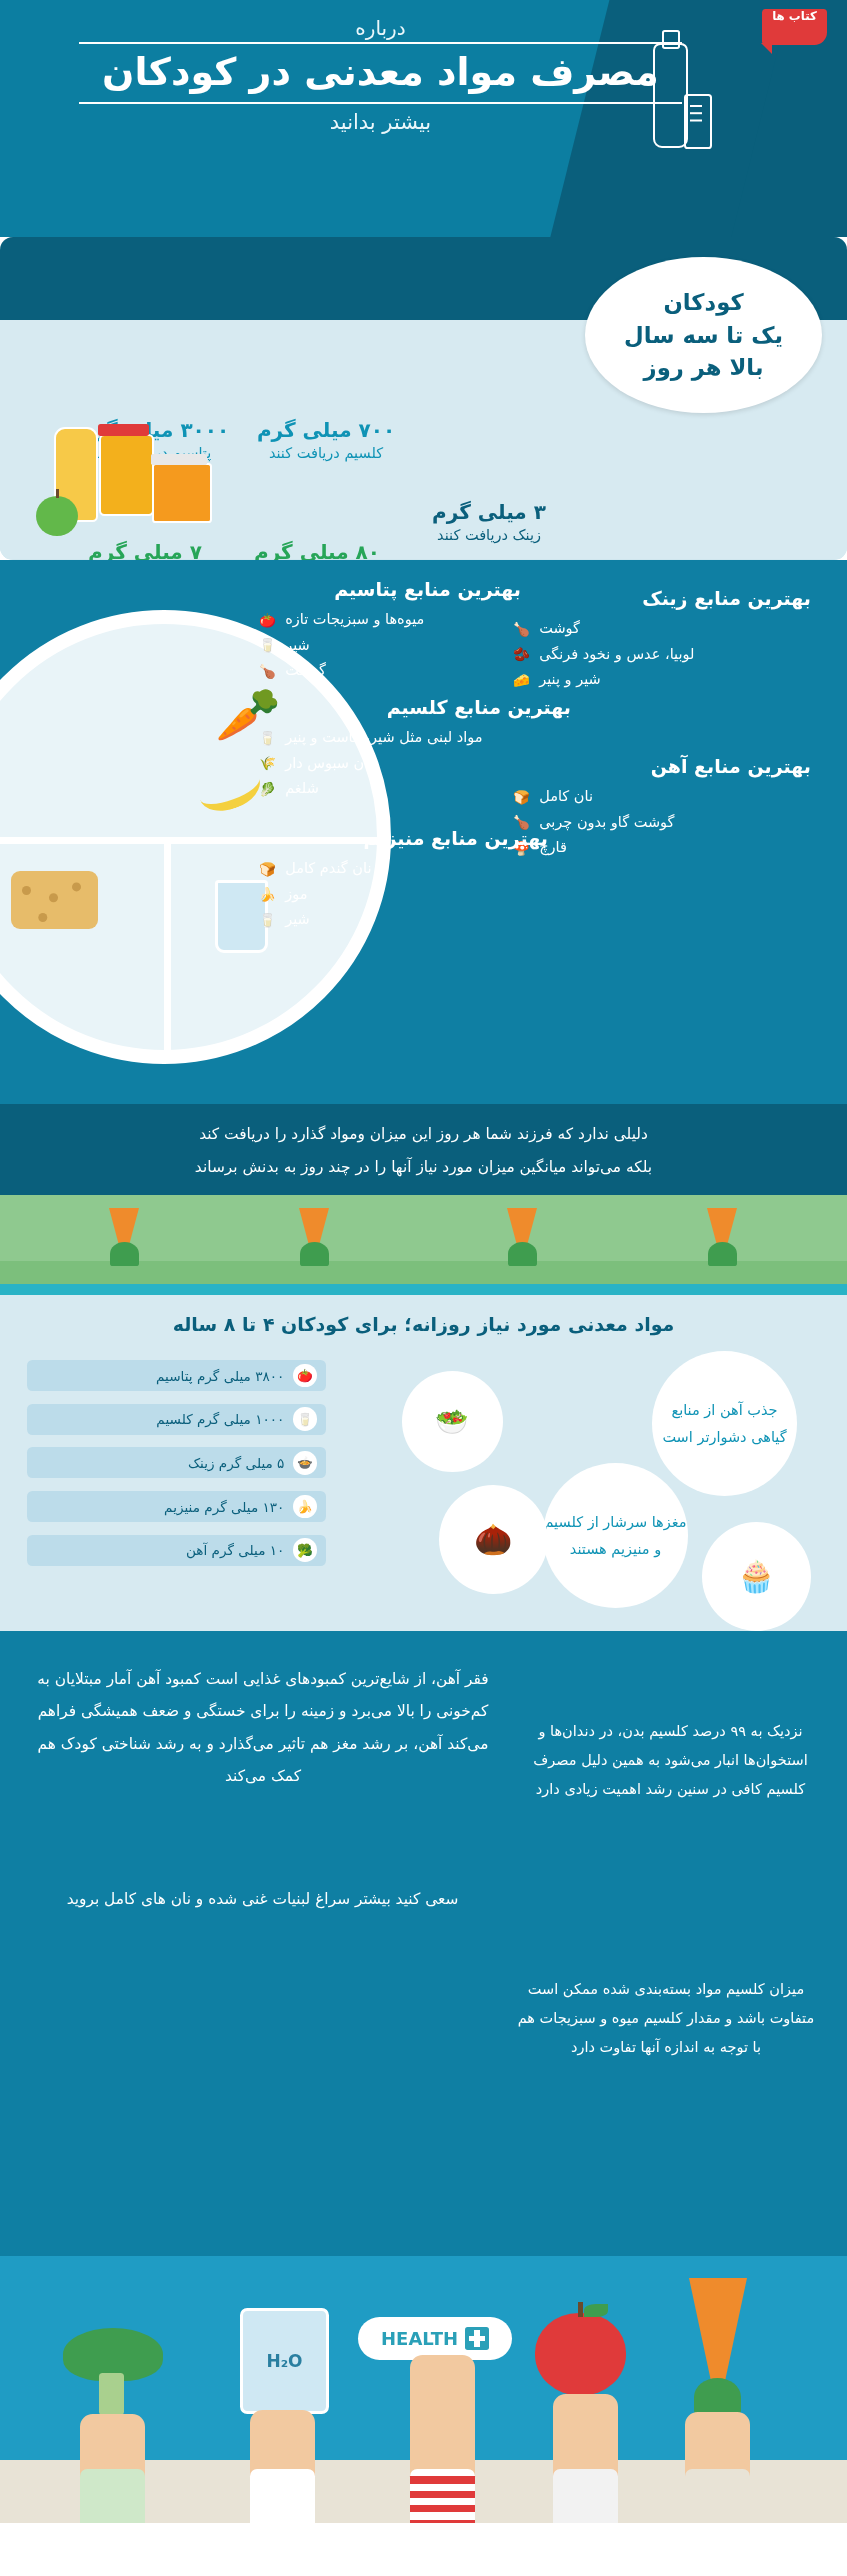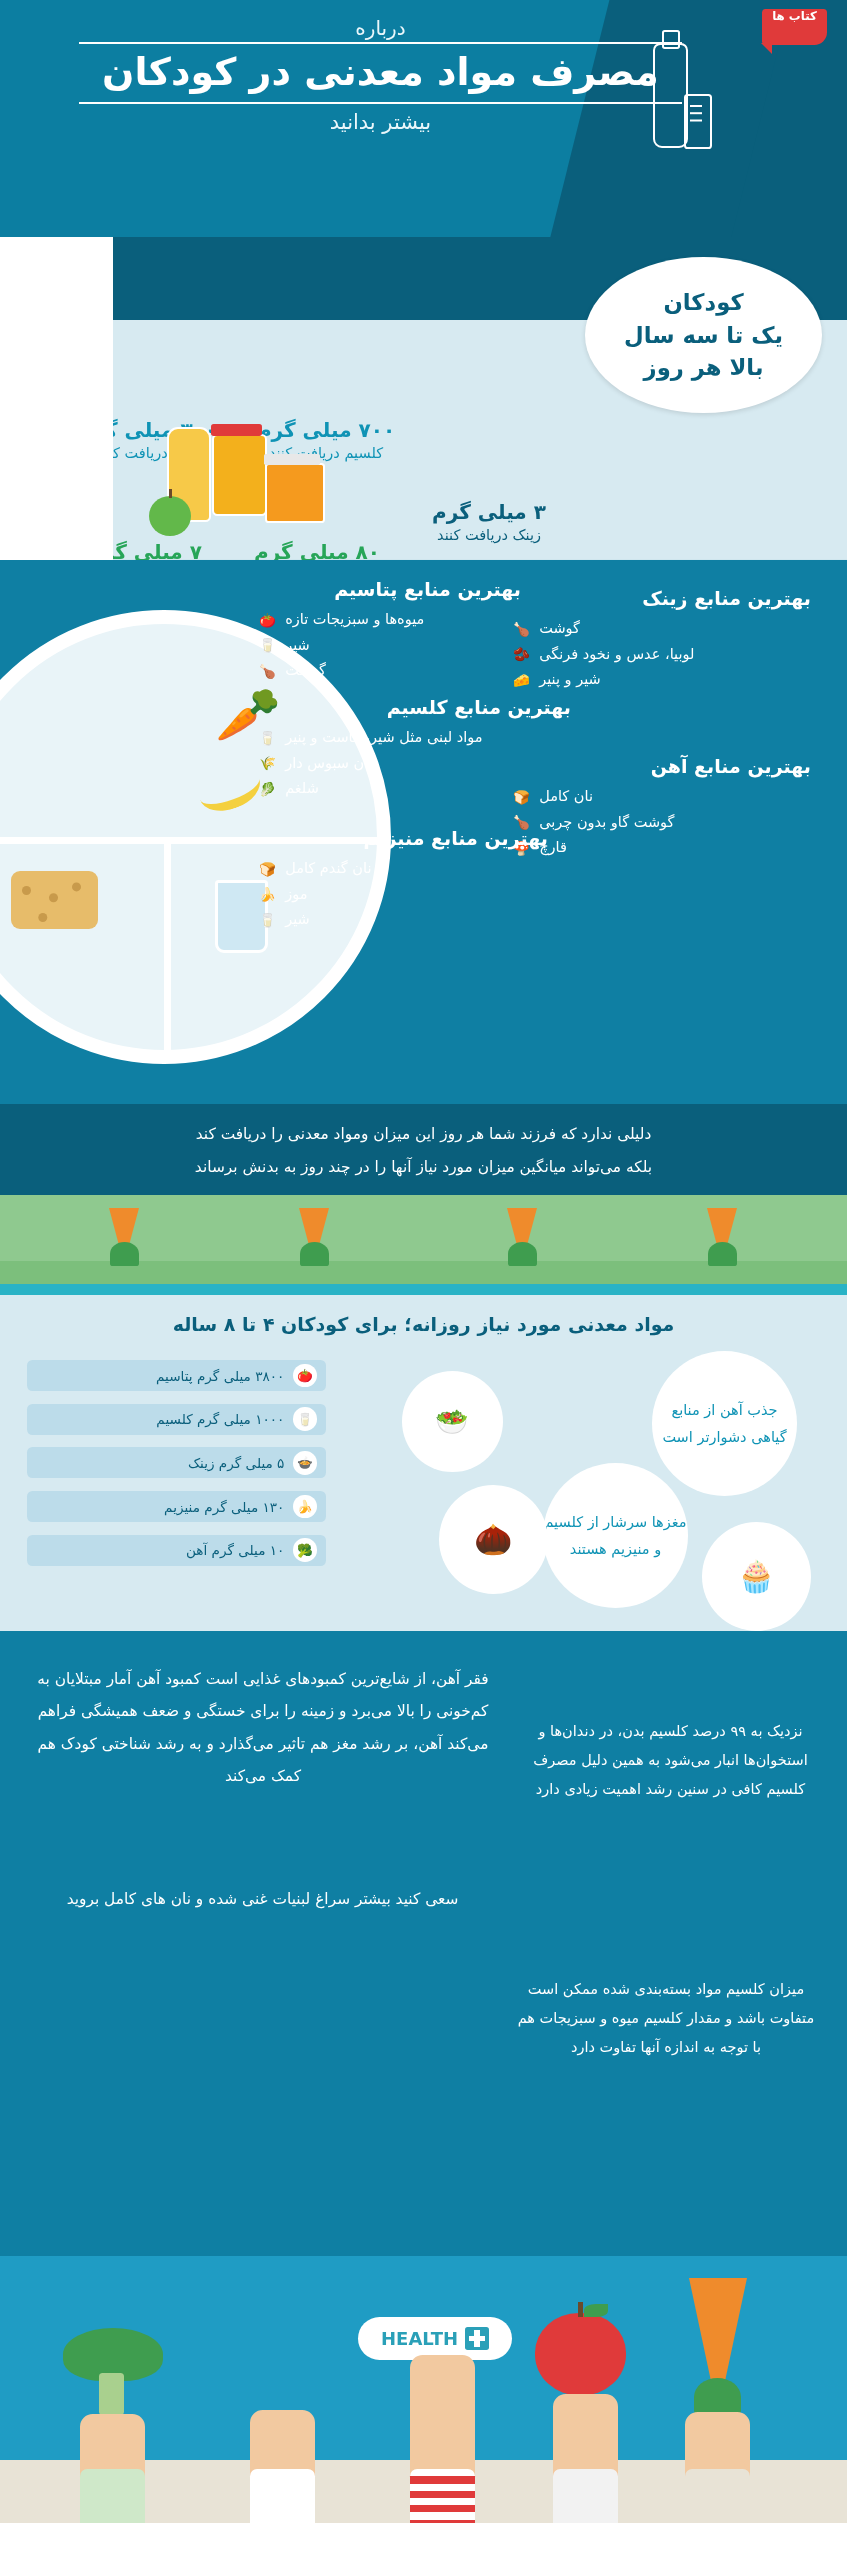--- a/index.html
+++ b/index.html
@@ -47,21 +47,21 @@
   .bottle{
     position:absolute;right:136px;top:43px;width:63px;height:127px;
   }
   .bottle .b1{position:absolute;left:5.4px;top:0;width:31px;height:101px;
     border:2.7px solid #fff;border-radius:7.2px 7.2px 9px 9px;}
   .bottle .cap{position:absolute;left:13.6px;top:-12.7px;width:14.5px;height:14.5px;border:2.7px solid #fff;border-radius:2.7px;}
   .bottle .b2{position:absolute;left:36px;top:51px;width:23.6px;height:51px;border:2.7px solid #fff;border-radius:3.6px;}
   .bottle .b2 i{position:absolute;left:3.6px;top:9px;width:12.7px;height:1.8px;background:#fff;box-shadow:0 7.2px 0 #fff,0 14.5px 0 #fff;}
 
   
-  .sec1{position:relative;width:734px;height:323px;background:#cfe6ee;overflow:hidden;}
+  .sec1{position:relative;width:847px;height:323px;background:#cfe6ee;overflow:hidden;border-radius:13px;}
   .sec1 .top-dark{position:absolute;left:0;top:0;width:847px;height:83px;background:#0a5f7c;}
   .sec1 .light-band{position:absolute;left:0;top:83px;width:847px;height:239px;background:#d7eaf1;}
   .bubble{
     position:absolute;right:25px;top:20px;width:237px;height:156px;background:#ffffff;
     border-radius:50%;display:flex;flex-direction:column;align-items:center;justify-content:center;
     box-shadow:0 1.8px 5.4px rgba(0,0,0,.12);
   }
   .bubble div{color:#0a5f7c;font-size:22.7px;font-weight:bold;line-height:1.45;}
   .amt{width:172px;text-align:center;}
   .amt .v{font-size:20px;font-weight:bold;}
@@ -325,21 +325,21 @@
         <span class="ic">🍌</span>
       </div>
       <div class="item">
         <span>شیر</span>
         <span class="ic">🥛</span>
       </div>
     </div>
   </div>
 
   <div class="noteband">
-    <p>دلیلی ندارد که فرزند شما هر روز این میزان ومواد معدنی را دریافت کند</p>
+    <p>دلیلی ندارد که فرزند شما هر روز این میزان ومواد گذارد را دریافت کند</p>
     <p style="padding-top:3.6px">بلکه می‌تواند میانگین میزان مورد نیاز آنها را در چند روز به بدنش برساند</p>
   </div>
 
   <div class="field">
     <div class="ground"></div>
     <div class="carrot" style="left:109px">
         <div class="leaf"></div>
       </div>
     <div class="carrot" style="left:299px">
         <div class="leaf"></div>
@@ -400,20 +400,23 @@
   <div class="footer">
     <div class="band"></div>
 
     <div class="brocc">
       <div class="top"></div>
         <div class="stem"></div>
     </div>
     <div class="hand" style="left:80px;height:109px;background:#f2c9a0"></div>
     <div class="sleeve" style="left:80px;background:#cfe8c9"></div>
 
+    <div class="water">
+      <span>H₂O</span>
+    </div>
     <div class="hand" style="left:250px;height:113px;background:#f2c9a0"></div>
     <div class="sleeve" style="left:250px;background:#ffffff"></div>
 
     <div class="healthbox">
       <span class="cross"></span>
       <span>HEALTH</span>
     </div>
     <div class="hand" style="left:410px;height:168px;background:#f2c9a0"></div>
     <div class="stripes" style="left:410px"></div>
 

